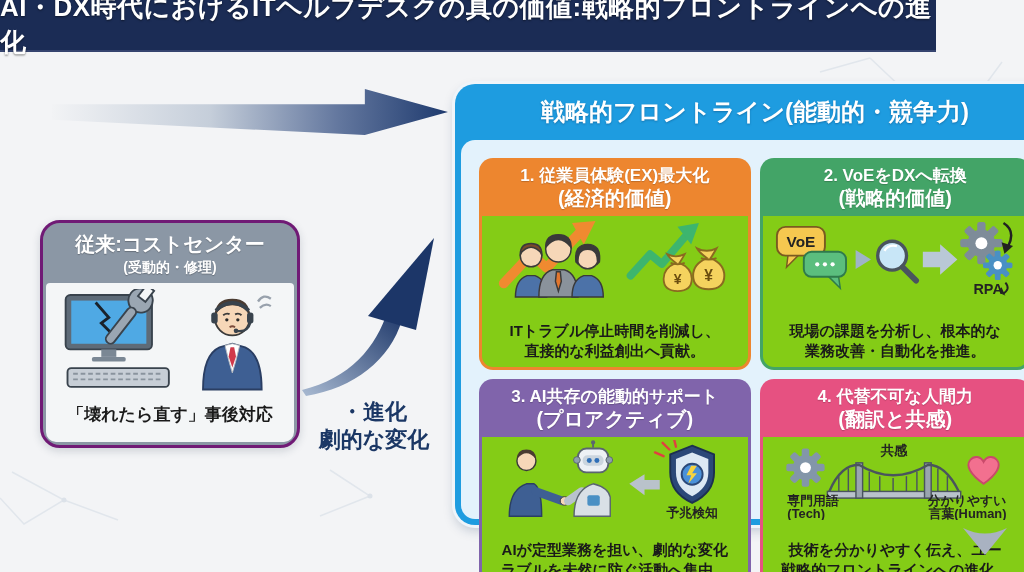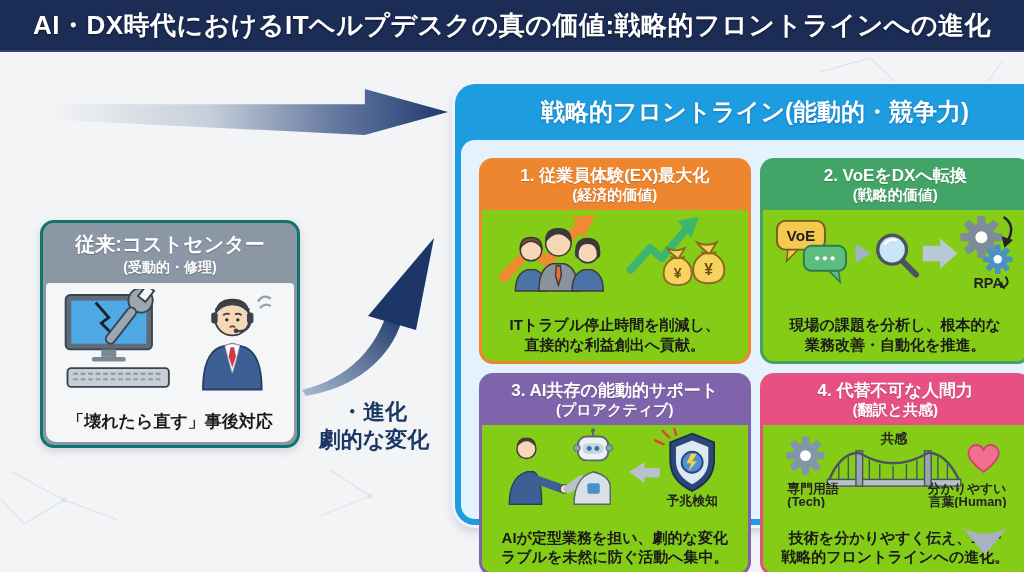--- a/index.html
+++ b/index.html
@@ -4,53 +4,53 @@
 <style>
   html,body{margin:0;padding:0;background:#e9eaee;}
   .stage{
     position:relative;width:1024px;height:572px;overflow:hidden;
     background:var(--page-bg,#F3F4F6);
     font-family:"Liberation Sans","DejaVu Sans",sans-serif;
     font-weight:700;color:var(--text-dark,#1A1A1A);
   }
   
   .banner{
-    position:absolute;left:0;width:1024px;background:var(--banner-navy,#1B2C55);
+    position:absolute;left:0;width:936px;background:var(--banner-navy,#1B2C55);
     color:#fff;display:flex;align-items:center;justify-content:center;
     text-shadow:0 1px 2px rgba(0,0,0,.5);
   }
   .banner.top{top:0;height:50px;font-size:26px;letter-spacing:.5px;border-bottom:2px solid #35446F;}
   .banner.bottom{top:528px;height:44px;font-size:24px;}
   .down-triangle{position:absolute;left:962px;top:528px;}
   
   .mesh{position:absolute;inset:0;pointer-events:none;}
   .mesh polyline{fill:none;stroke:#E1E6EC;stroke-width:1.5;}
   .mesh circle{fill:#DCE2E9;}
   
   .top-arrow{
     position:absolute;left:52px;top:88px;width:396px;height:48px;
     background:linear-gradient(90deg,#F2F3F5 0%,#C5CEDA 40%,#64789F 72%,var(--arrow-navy,#1E3A6E) 100%);
     clip-path:polygon(0% 34%,79% 34%,79% 2%,100% 50%,79% 98%,0% 66%);
   }
   
   .legacy{
     position:absolute;left:40px;top:220px;width:260px;height:228px;
-    background:var(--legacy-gray,#8B97A5);border:3px solid #0f766e;border-radius:14px;
+    background:var(--legacy-gray,#8B97A5);border:3px solid #701a75;border-radius:20px;
     box-sizing:border-box;display:flex;flex-direction:column;
     box-shadow:0 3px 8px rgba(40,55,75,.18);
   }
   .legacy-title{color:#fff;text-align:center;padding-top:8px;line-height:1.35;text-shadow:0 1px 1px rgba(0,0,0,.25);}
   .legacy-title .l1{font-size:20px;}
   .legacy-title .l2{font-size:14px;}
   .legacy-body{
     background:var(--legacy-body,#F4F6F7);margin:6px 3px 3px;border-radius:4px 4px 10px 10px;
     flex:1;display:flex;flex-direction:column;align-items:center;
   }
   .legacy-icons{display:flex;align-items:flex-end;gap:10px;margin-top:6px;}
-  .legacy-caption{font-size:17px;margin:auto 0 9px;}
+  .legacy-caption{font-size:17px;margin:auto 0 16px;}
   
   .swoosh{position:absolute;left:298px;top:230px;}
   .change-label{
     position:absolute;left:296px;top:398px;width:156px;text-align:center;
     color:var(--label-navy,#1B3765);font-size:22px;line-height:1.25;
   }
   
   .panel{
     position:absolute;left:455px;top:84px;width:600px;height:441px;box-sizing:border-box;
     background:var(--panel-blue,#1E9CE0);border-radius:20px;
@@ -60,21 +60,21 @@
     color:#fff;font-size:24px;text-shadow:0 1px 2px rgba(0,40,80,.35);}
   .panel-body{
     position:absolute;left:6px;right:6px;top:56px;bottom:6px;
     background:var(--panel-inner,#E3F2FC);border-radius:14px;
     display:grid;grid-template-columns:1fr 1fr;grid-template-rows:1fr 1fr;
     gap:9px;padding:18px;box-sizing:border-box;
   }
   .card{--c:#888;background:var(--c);border-radius:14px;padding:3px;display:flex;flex-direction:column;box-sizing:border-box;}
   .card-header{color:#fff;text-align:center;padding:4px 0 5px;line-height:1.25;text-shadow:0 1px 1px rgba(0,0,0,.2);}
   .card-header .t{font-size:17px;}
-  .card-header .s{font-size:15px;}
+  .card-header .s{font-size:20px;}
   .card-body{background:#84cc16;border-radius:0 0 11px 11px;flex:1;display:flex;flex-direction:column;
     align-items:center;justify-content:space-between;padding:3px 2px 6px;gap:20px;}
   .card-desc{text-align:center;font-size:15px;line-height:1.32;}
   svg text{font-family:"Liberation Sans","DejaVu Sans",sans-serif;font-weight:700;}
 </style>
 </head>
 <body>
 
 <svg width="0" height="0" style="position:absolute" aria-hidden="true">
   <symbol id="gearSym" viewBox="-24 -24 48 48">

